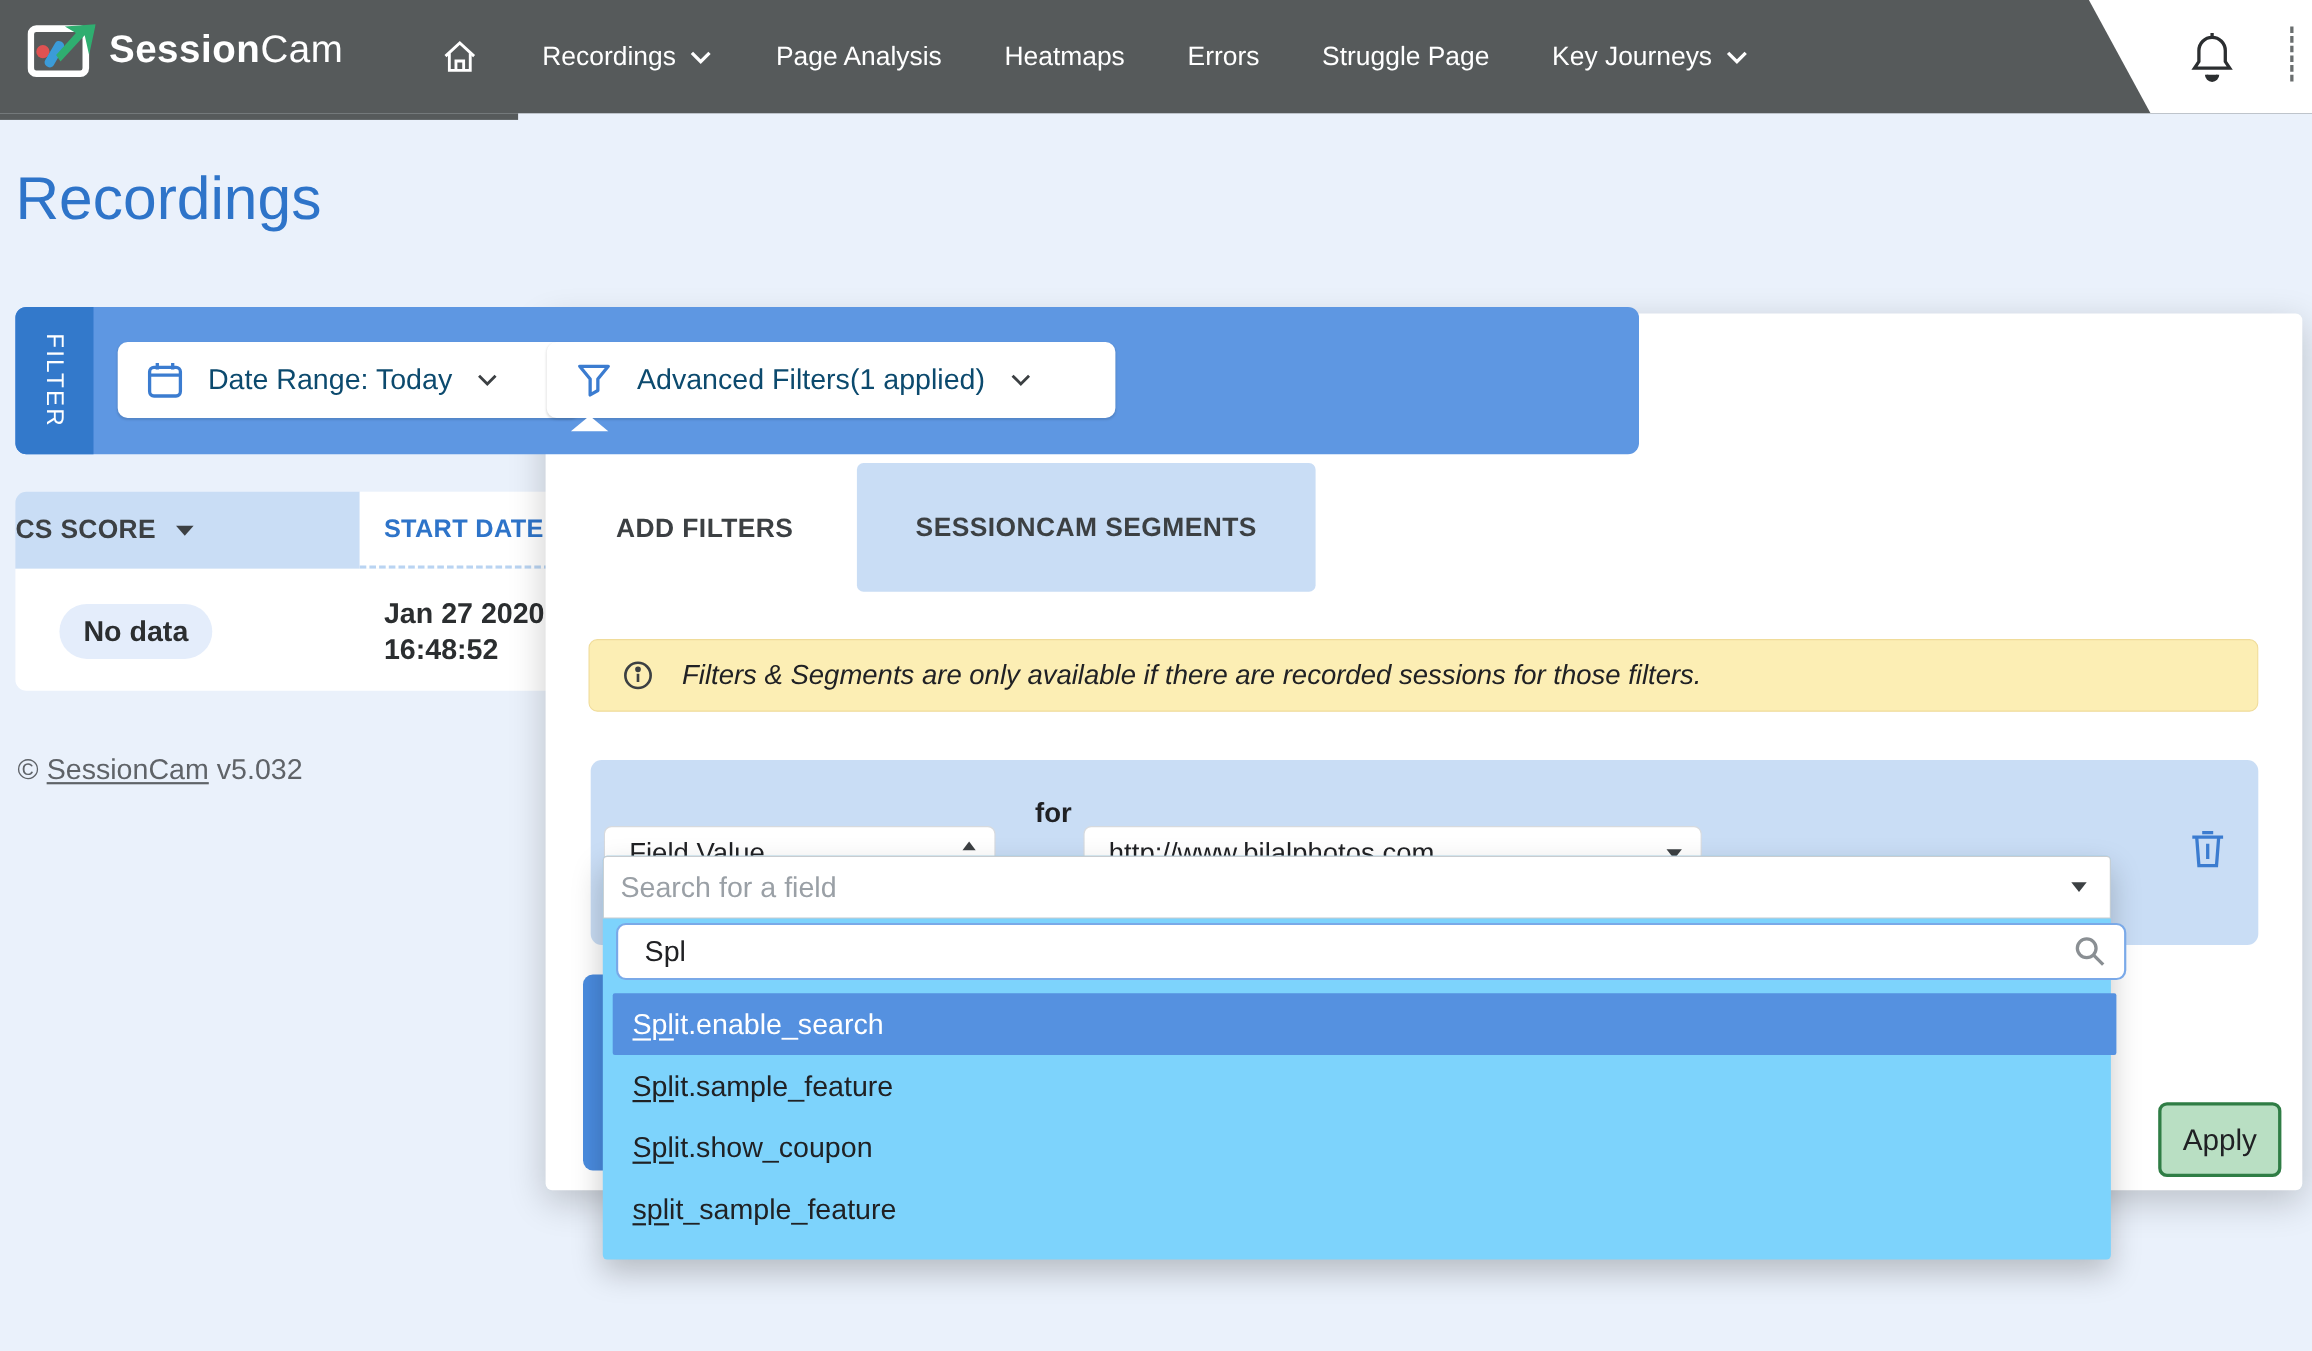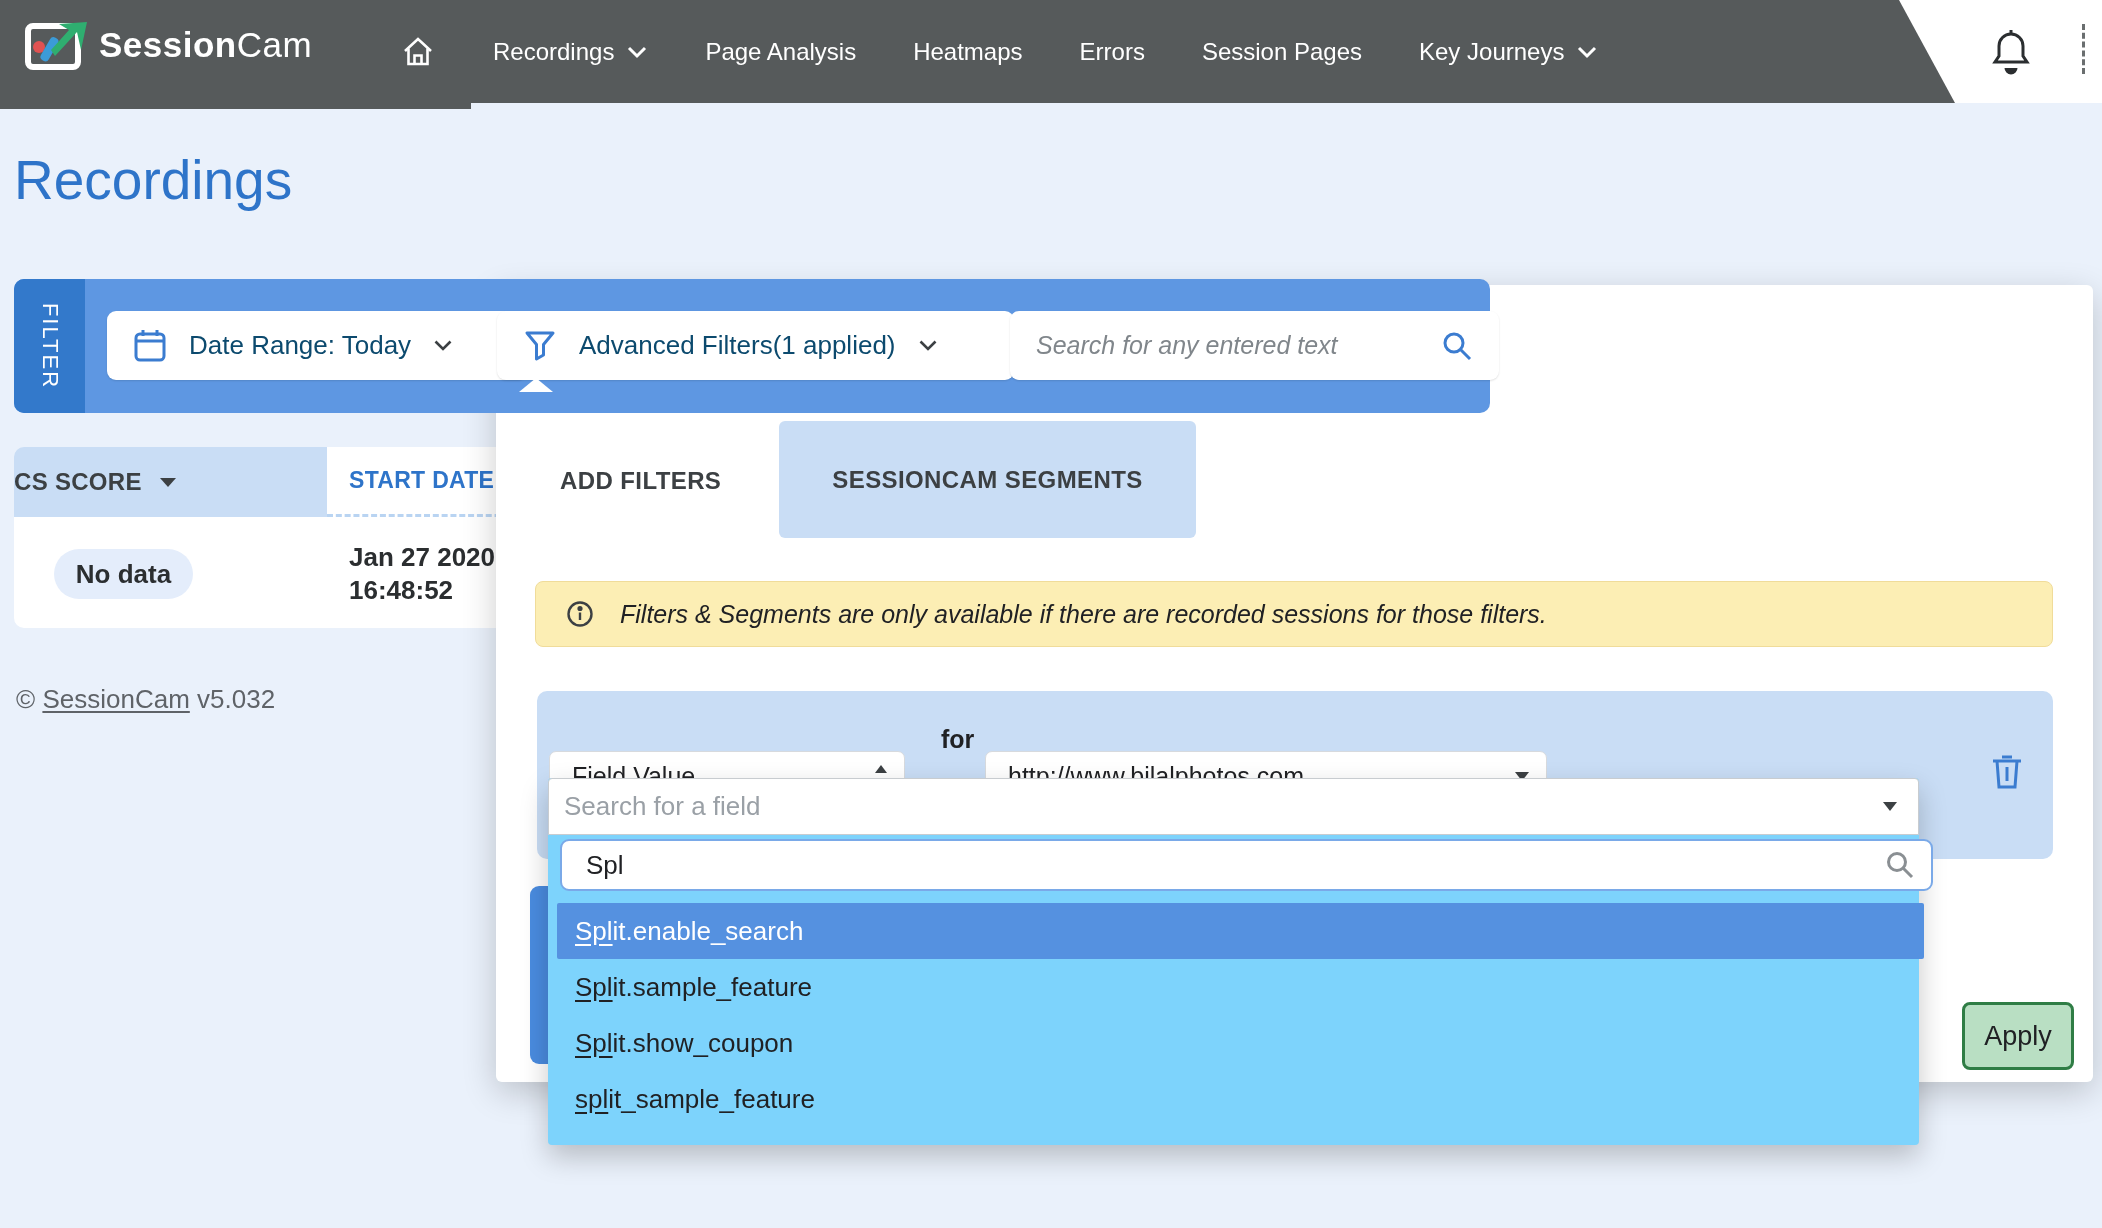--- a/index.html
+++ b/index.html
@@ -113,21 +113,21 @@
       <span class="nav-item">
           <span>Page Analysis</span>
         </span>
       <span class="nav-item">
           <span>Heatmaps</span>
         </span>
       <span class="nav-item">
           <span>Errors</span>
         </span>
       <span class="nav-item">
-          <span>Session Pages</span>
+          <span>Struggle Page</span>
         </span>
       <span class="nav-item">
         <span>Key Journeys</span>
         <span>
             <svg width="22" height="14" viewBox="0 0 22 14" fill="none" stroke="#fff" stroke-width="3">
               <path d="M3 3 L11 11 L19 3"></path>
             </svg>
           </span>
       </span>
     </div>
@@ -171,29 +171,20 @@
         <svg width="34" height="34" viewBox="0 0 34 34" fill="none" stroke="#3b7cd0" stroke-width="3" stroke-linejoin="round">
           <path d="M4 4 H30 L20.5 15.5 V26 L13.5 30 V15.5 Z"></path>
         </svg>
       </span>
       <span class="lbl">Advanced Filters(1 applied)</span>
       <span>
           <svg width="20" height="13" viewBox="0 0 20 13" fill="none" stroke="#3c4043" stroke-width="2.6">
             <path d="M2.5 2.5 L10 10 L17.5 2.5"></path>
           </svg>
         </span>
-    </div>
-    <div class="bar-btn btn-search">
-      <span class="ph" title="Search for any entered text">Search for any entered text</span>
-      <span>
-        <svg width="32" height="32" viewBox="0 0 32 32" fill="none" stroke="#3b7cd0" stroke-width="3">
-          <circle cx="13" cy="13" r="9"></circle>
-            <line x1="20" y1="20" x2="29" y2="29"></line>
-        </svg>
-      </span>
     </div>
     <div class="adv-notch"></div>
   </div>
 
   <div class="th-cs">
     <span class="lbl">CS SCORE</span>
     <span>
         <svg width="20" height="12" viewBox="0 0 20 12">
           <polygon points="2,2 18,2 10,11" fill="#3c4043"></polygon>
         </svg>

